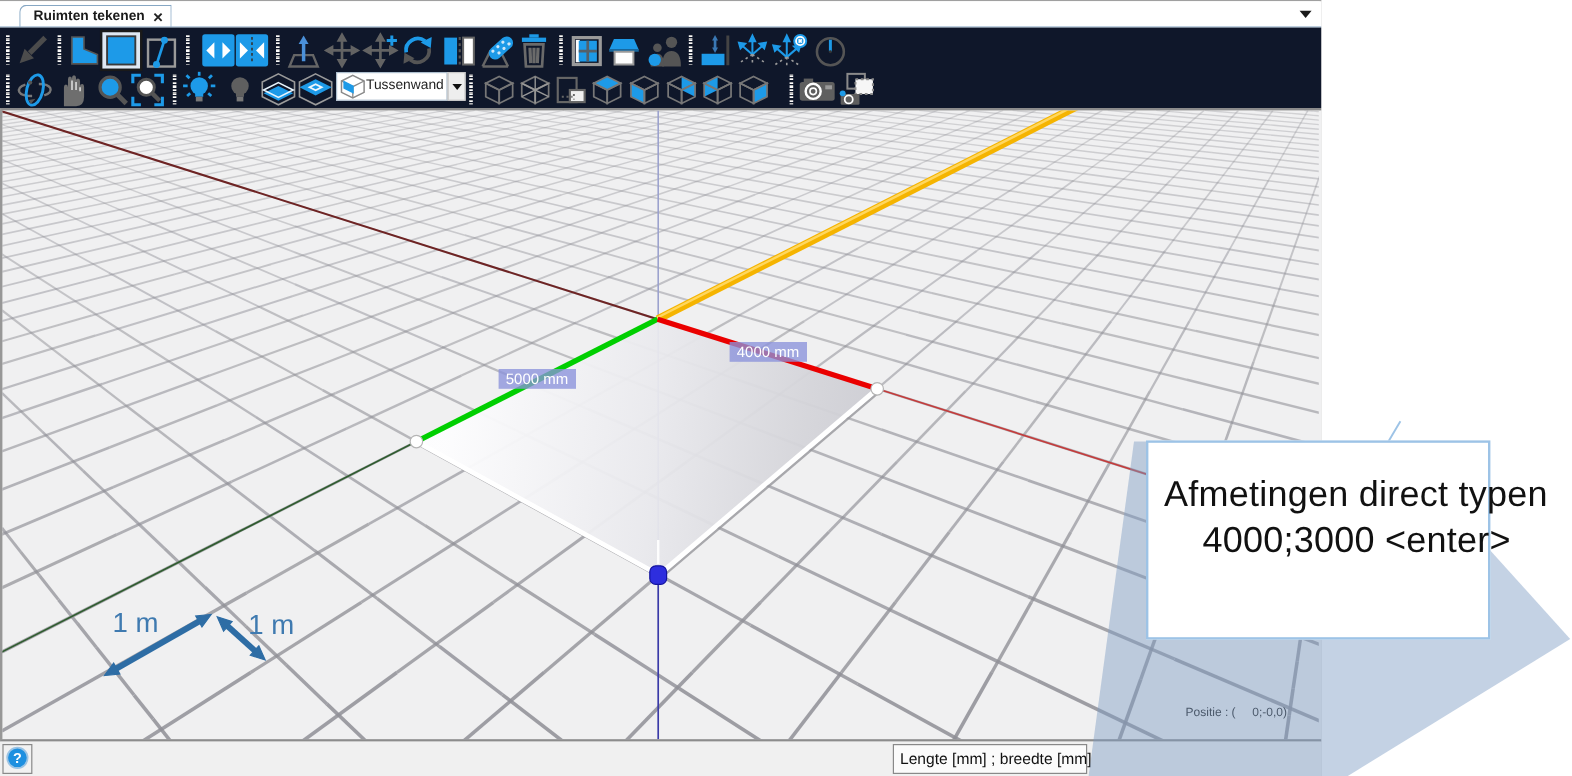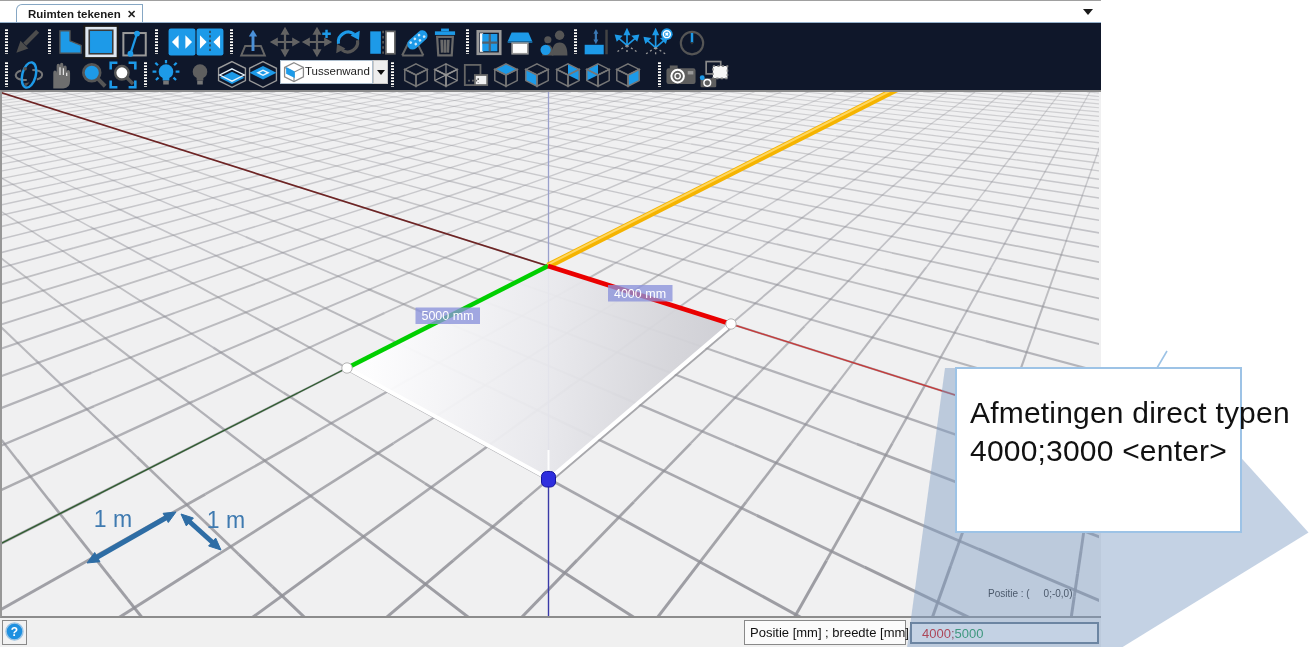--- a/index.html
+++ b/index.html
@@ -1243,25 +1243,24 @@
             </g>
             <text x="988" y="596" font-family="Liberation Sans, sans-serif" font-size="10" fill="#222">Positie : (&nbsp;&nbsp;&nbsp;&nbsp;&nbsp;0;-0,0)</text>
           </g>
         </svg>
       </div>
 <div id="statusbar">
 <div class="sfield" style="left:2px;width:25px;background:#f2f2f2;"><svg width="23" height="21">
             <circle cx="11.5" cy="10.5" r="8.5" fill="#1e90e0" stroke="#9cc4e4" stroke-width="1.5"></circle>
             <text x="11.5" y="15" text-anchor="middle" font-size="12" font-weight="bold" fill="#fff" font-family="Liberation Sans, sans-serif">?</text>
           </svg></div>
-<div class="sfield" style="left:744px;width:162px;padding-left:5px;background:#fbfbfb;font-size:13px;">Positie [mm] ; breedte [mm]</div>
-<div class="sfield" style="left:910px;top:4px;width:189px;height:22px;padding-left:10px;border:2px solid #5f7488;font-size:13px;line-height:19px;background:#fff;"><span style="color:#d40000">4000</span><span style="color:#8c1a1a">;</span><span style="color:#0e9648">5000</span></div>
+<div class="sfield" style="left:744px;width:162px;padding-left:5px;background:#fbfbfb;font-size:13px;">Lengte [mm] ; breedte [mm]</div>
 </div>
 <svg id="overlaysvg" width="1310" height="647" viewBox="0 0 1310 647" style="position:absolute;left:0;top:0;z-index:40;pointer-events:none;">
 <polygon points="945,367 1160,367 1308.5,531.5 1121,647 907,647" fill="rgba(125,155,195,0.45)"></polygon>
 <line x1="1157" y1="367" x2="1167" y2="350" stroke="#9dc3e6" stroke-width="1.6"></line>
 </svg>
 <div id="callout" style="z-index:50;">
 <div class="l" style="top:27px;">Afmetingen direct typen</div>
-<div class="l" style="top:65px;">4000;3000 &lt;enter&gt;</div>
+<div class="l" style="top:65px;margin-left:32px;">4000;3000 &lt;enter&gt;</div>
 </div>
 </div>
 </div>
 
 </body></html>

